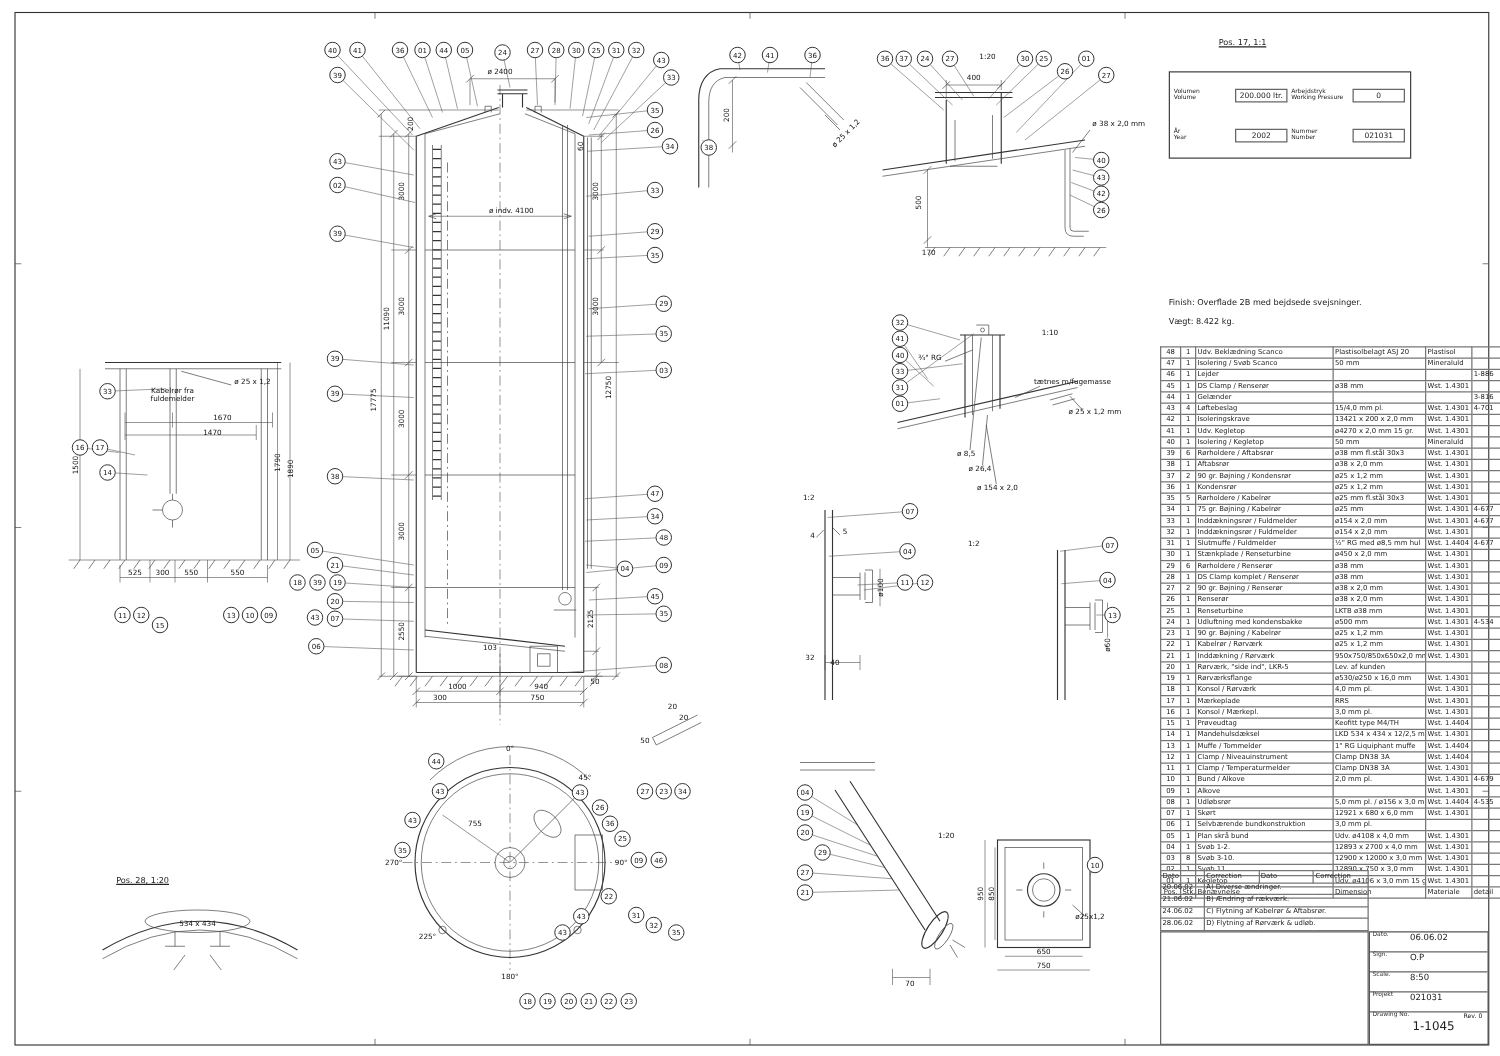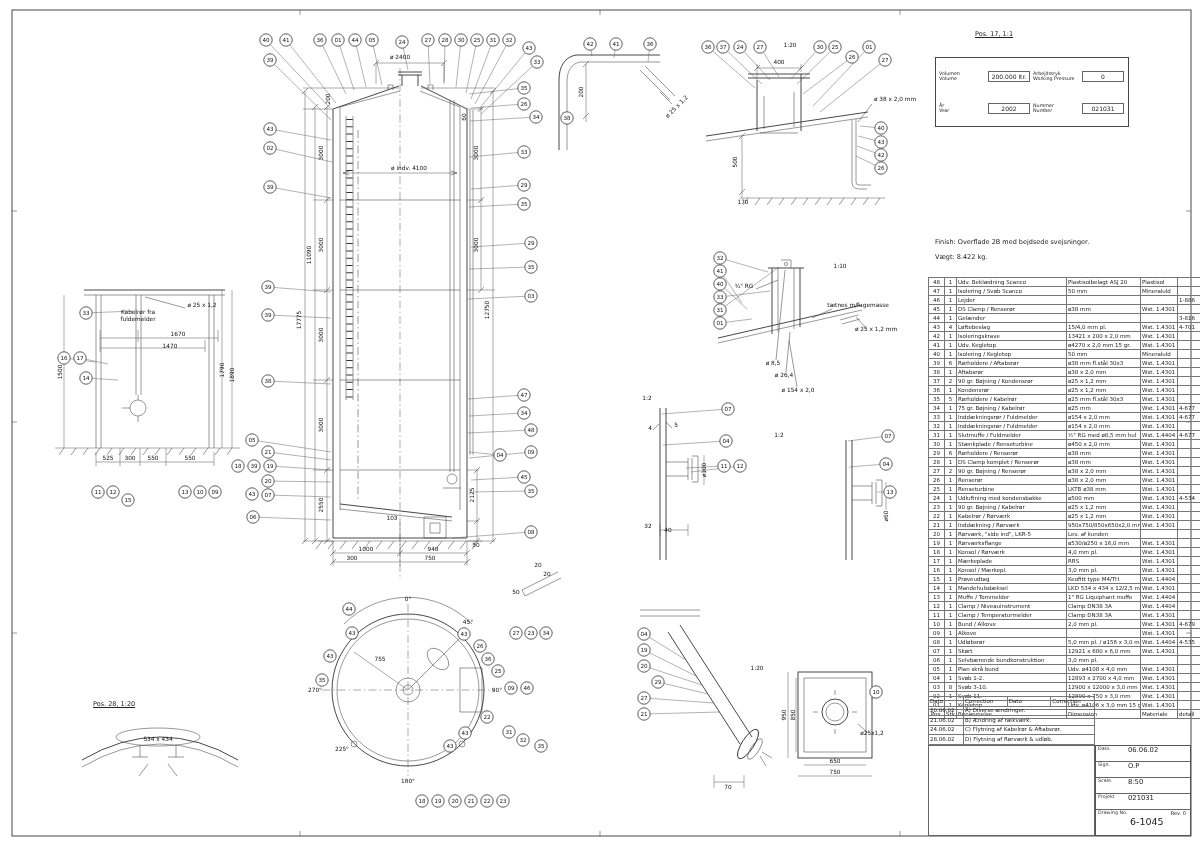--- a/index.html
+++ b/index.html
@@ -1336,18 +1336,18 @@
       <span class="tb-val">8:50</span>
     </div>
     <div class="tb-row">
       <span class="tb-lbl">Projekt</span>
       <span class="tb-val">021031</span>
     </div>
     <div class="tb-row">
       <span class="tb-lbl">Drawing No.</span>
       <span class="tb-dn">
         <span class="tb-rev">Rev. 0</span>
-        <span class="tb-num">6-1045</span>
+        <span class="tb-num">1-1045</span>
       </span>
     </div>
   </div>
 
 </div>
 
 </body></html>

